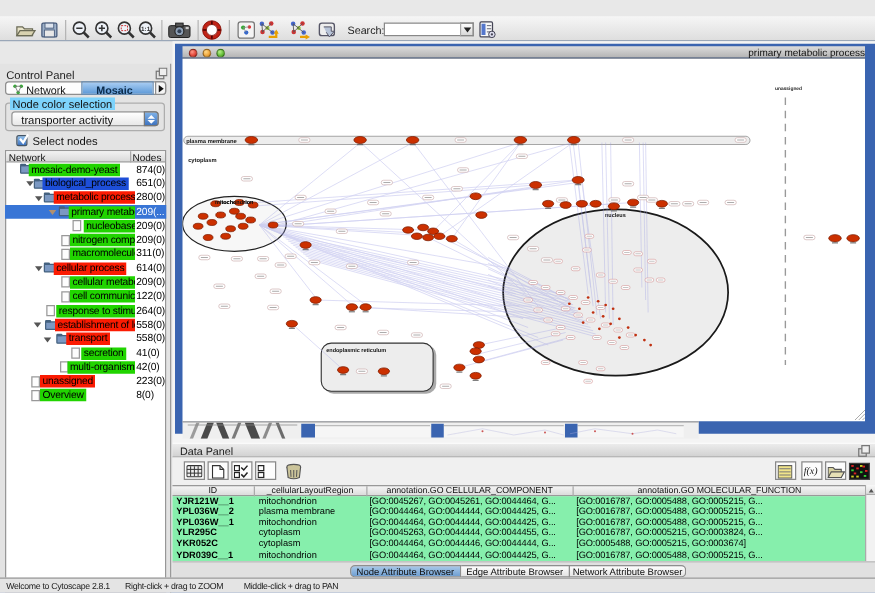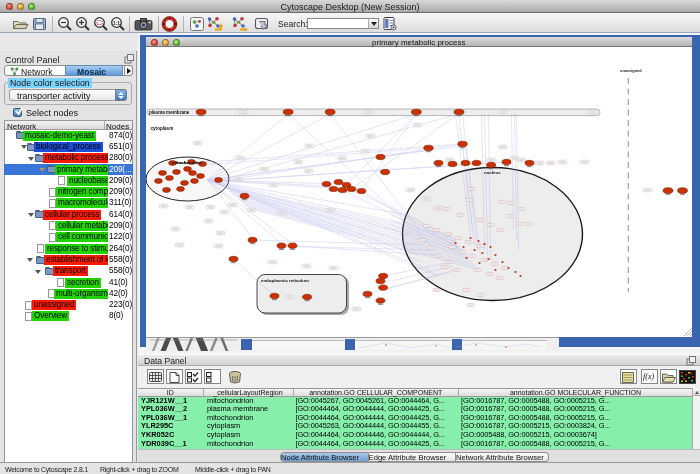--- a/index.html
+++ b/index.html
@@ -6,50 +6,44 @@
 #app{position:relative;width:700px;height:474px}
 #titlebar{position:absolute;left:0;top:0;width:700px;height:13px;background:linear-gradient(#d8d8d8,#b9b9b9 70%,#a8a8a8);border-bottom:1px solid #6f6f6f}
 .light{position:absolute;top:2.6px;width:7.5px;height:7.5px;border-radius:50%;border:0.5px solid rgba(0,0,0,.35)}
 #titlebar .t{position:absolute;left:0;right:0;top:1.5px;text-align:center;font-size:9px;color:#1a1a1a}
 #toolbar{position:absolute;left:0;top:13px;width:700px;height:20px;background:linear-gradient(#f6f6f6,#dedede);border-bottom:1px solid #9aa7b8}
 #cpanel{position:absolute;left:0;top:51px;width:137px;height:429px;background:#e3e3e3;border-right:1px solid #9a9a9a}
 #cpanel .hdr{position:absolute;left:5px;top:4px;font-size:9px;color:#222}
 #mdi{position:absolute;left:138px;top:33px;width:562px;height:320.5px;background:#f4f4f4}
 #netwin{position:absolute;left:1.5px;top:1.5px;width:560.5px;height:312.5px;background:#3a64b0}
 #nettitle{position:absolute;left:6px;top:2.5px;width:546.5px;height:10px;background:linear-gradient(#dcdcdc,#b4b4b4);border-bottom:1px solid #777}
-#nettitle .t{position:absolute;left:0;right:0;top:0.5px;text-align:center;font-size:8px;color:#111}
+#nettitle .t{position:absolute;left:0;right:0;top:0.5px;text-align:right;font-size:8px;color:#111}
 #netcanvas{position:absolute;left:6px;top:12.5px;width:546.5px;height:290px;background:#fff}
 #fragstrip{position:absolute;left:6px;top:302.5px;width:413.5px;height:14px;background:#efefef;border-top:1px solid #999}
 #dpanel{position:absolute;left:138px;top:353.5px;width:562px;height:108.5px;background:#e9e9e9}
 #dptitle{position:absolute;left:0;top:0;width:562px;height:12px;background:linear-gradient(#ececec,#d2d2d2);border-top:1px solid #fff;border-bottom:1px solid #aaa}
 #dptitle .t{position:absolute;left:6px;top:1.2px;font-size:8.6px;color:#222}
 #dptools{position:absolute;left:0;top:12px;width:562px;height:22.5px;background:#f0f0f0}
 #dphead{position:absolute;left:0;top:34.5px;width:554px;height:8.5px;background:linear-gradient(#f5f5f5,#dcdcdc);border-top:1px solid #999;border-bottom:1px solid #999}
 #dphead span{position:absolute;top:0.4px;font-size:7px;color:#111;text-align:center;border-right:1px solid #aaa;height:8.5px;overflow:hidden;white-space:nowrap}
 #dpbody{position:absolute;left:0;top:43px;width:554px;height:52px;background:#86efac;overflow:hidden}
 .tr{position:absolute;left:0;width:554px;height:8.6px;font-size:7.4px;line-height:8.6px;white-space:nowrap}
 .tr span{position:absolute;overflow:hidden}
 .c0{left:3px;width:62px;font-weight:bold}
 .c1{left:69px;width:86px}
 .c2{left:157.5px;width:164px;letter-spacing:-0.1px}
 .c3{left:323px;width:230px;letter-spacing:-0.1px}
 #dpscroll{position:absolute;left:554px;top:34.5px;width:8px;height:60.5px;background:#f2f2f2;border-left:1px solid #aaa}
 #dptabs{position:absolute;left:0;top:95px;width:562px;height:13.5px;background:#e0e0e0;border-top:1px solid #bbb}
-.seg{position:absolute;top:2px;height:10px;font-size:7.6px;line-height:10px;text-align:left;background:linear-gradient(#fdfdfd,#e4e4e4);border:1px solid #8e8e8e;color:#111;white-space:nowrap}
+.seg{position:absolute;top:2px;height:10px;font-size:7.6px;line-height:10px;text-align:center;background:linear-gradient(#fdfdfd,#e4e4e4);border:1px solid #8e8e8e;color:#111;white-space:nowrap}
 #statusbar{position:absolute;left:0;top:462px;width:700px;height:12px;background:#e4e4e4;border-top:1px solid #999}
 #statusbar span{position:absolute;top:2.5px;font-size:7px;letter-spacing:-0.25px;color:#222}
 .gb{position:absolute;border:1px solid #adadad;border-radius:3px}
 </style></head><body>
 <div id="app">
-<div id="titlebar">
- <div class="light" style="left:5.5px;background:radial-gradient(circle at 35% 30%,#ff9a8a,#e3493c 60%,#b02418)"></div>
- <div class="light" style="left:16.5px;background:radial-gradient(circle at 35% 30%,#ffd98a,#f0a73c 60%,#c07818)"></div>
- <div class="light" style="left:27.5px;background:radial-gradient(circle at 35% 30%,#b8f08a,#67c13c 60%,#3a9018)"></div>
- <div class="t">Cytoscape Desktop (New Session)</div>
-</div>
 <div id="toolbar">
       <svg style="position:absolute;left:12px;top:4px" width="17" height="14" viewBox="0 0 17 14">
         <path d="M1.5 11.5 L1.5 4.5 L6 4.5 L7.5 6 L14 6 L14 11.5 Z" fill="#e8e3c8" stroke="#6a6a55" stroke-width="1"></path>
         <path d="M1.5 11.5 L4 7.5 L16 7.5 L13.5 11.5 Z" fill="#d8d2b0" stroke="#6a6a55" stroke-width="1"></path>
       </svg>
       <svg style="position:absolute;left:32px;top:4px" width="15" height="14" viewBox="0 0 15 14">
         <rect x="1.5" y="1.5" width="12" height="11" rx="1" fill="#9db0c8" stroke="#45597a" stroke-width="1"></rect>
         <rect x="4" y="1.5" width="7" height="4" fill="#dde4ee" stroke="#45597a" stroke-width="0.7"></rect>
         <rect x="3.5" y="7" width="8" height="5.5" fill="#e8e8e8" stroke="#45597a" stroke-width="0.7"></rect>
       </svg>

